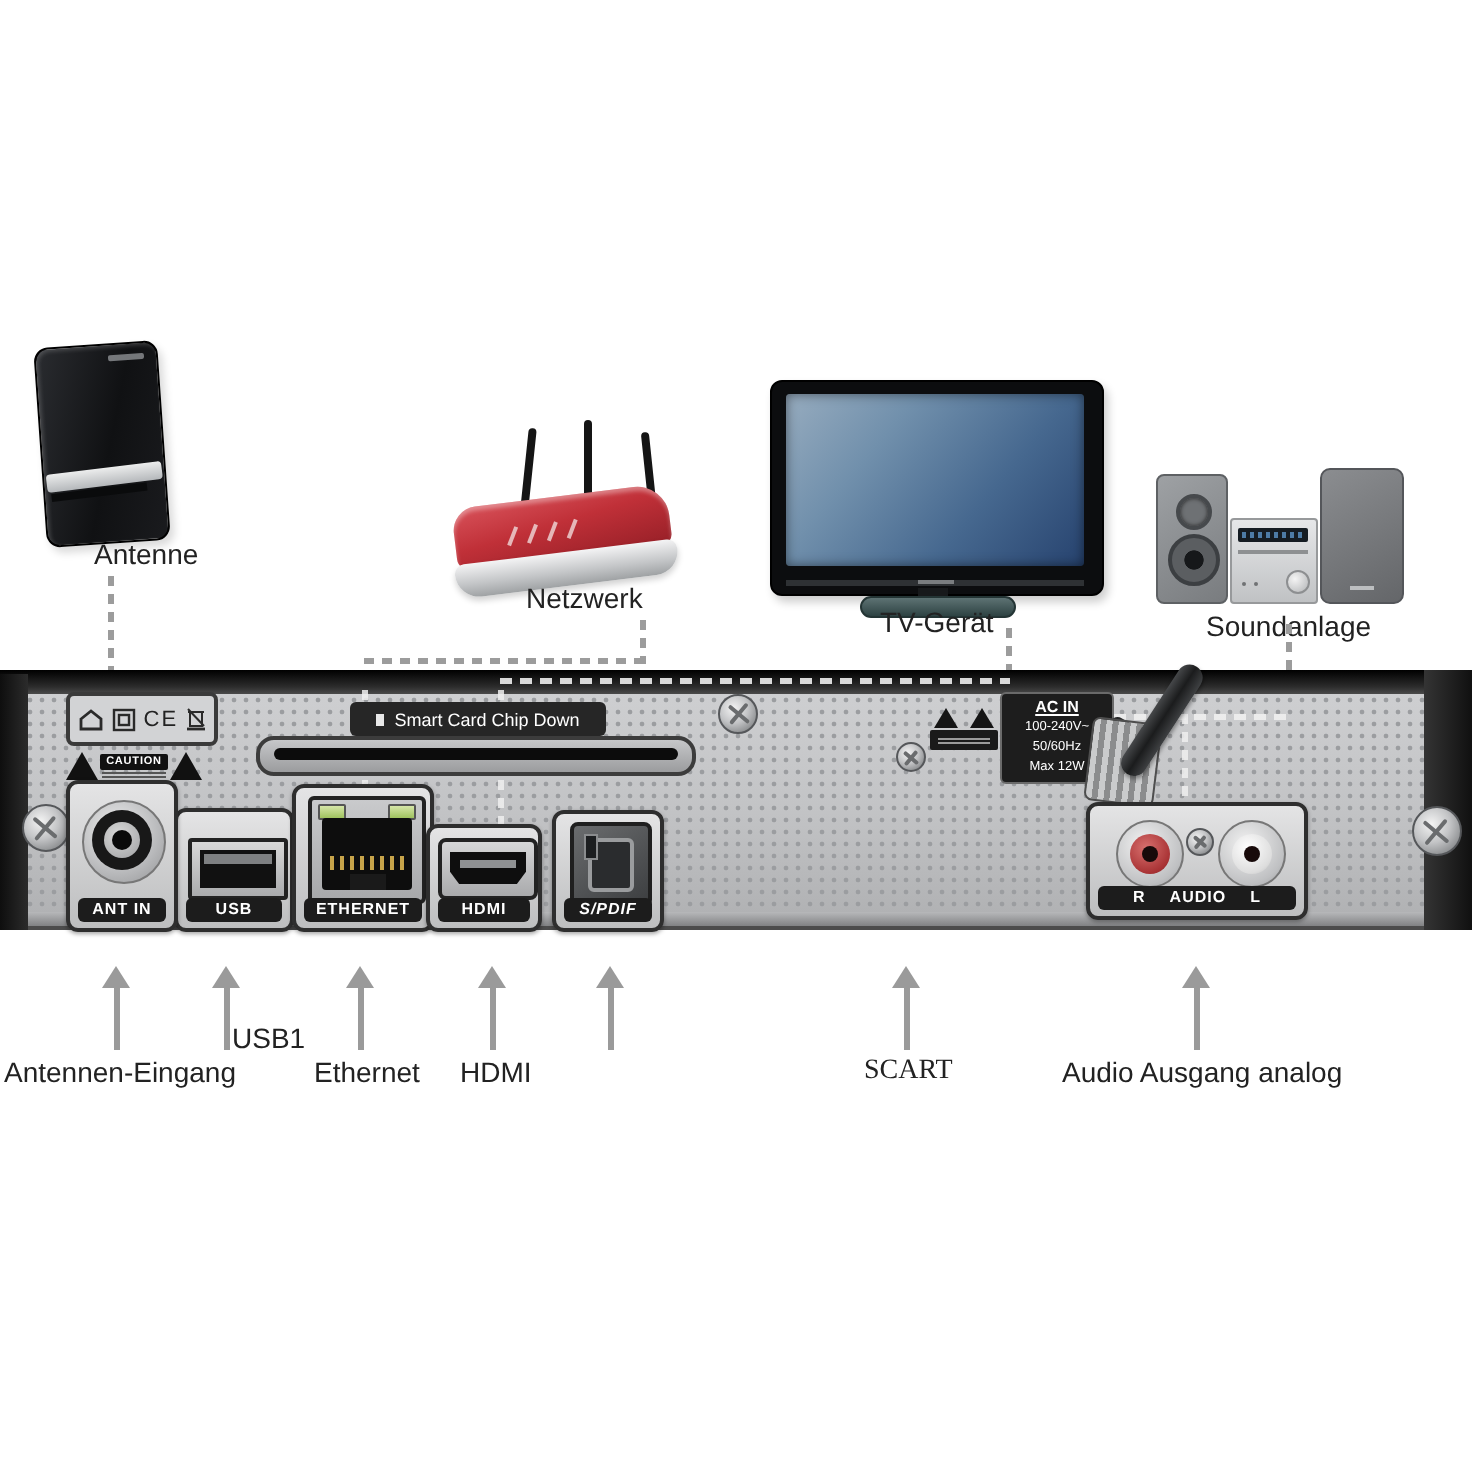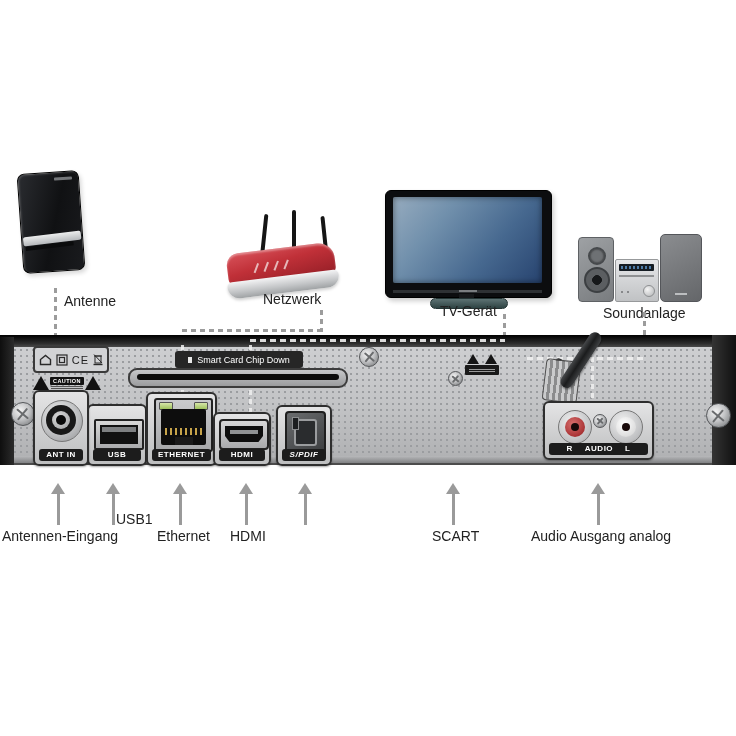--- a/index.html
+++ b/index.html
@@ -207,21 +207,21 @@
 <body>
 
 <div id="stage">
 
   <div class="abs antenna-wrap">
     <div class="antenna-body"></div>
     <div class="antenna-logo"></div>
     <div class="antenna-band"></div>
     <div class="antenna-band2"></div>
   </div>
-  <div class="lbl" style="left:64px;top:269px;margin-top:24px;">Antenne</div>
+  <div class="lbl" style="left:47px;top:269px;">Antenne</div>
 
   <div class="abs router-wrap">
     <div class="router-ant" style="left:34px;top:4px;height:46px;transform:rotate(6deg);"></div>
     <div class="router-ant" style="left:64px;top:0px;height:52px;"></div>
     <div class="router-ant" style="left:95px;top:6px;height:50px;transform:rotate(-6deg);"></div>
     <div class="router-body">
       <div class="router-top">
         <div class="router-vent" style="left:28px;"></div>
         <div class="router-vent" style="left:38px;"></div>
         <div class="router-vent" style="left:48px;"></div>
@@ -356,20 +356,26 @@
 
     <div class="module" style="left:276px;top:70px;width:52px;height:57px;font-style:italic;">
       <div class="spdif-port">
         <div class="spdif-inner"></div>
         <div class="spdif-inner2"></div>
       </div>
       <div class="port-label">S/PDIF</div>
     </div>
 
 
+    <div class="ac-label">
+      <div class="t1">AC IN</div>
+      <div>100-240V~</div>
+      <div>50/60Hz</div>
+      <div>Max 12W</div>
+    </div>
 
     <div class="warn-sm">
       <div class="warn-sm-tris">
         <div class="tri-sm"></div>
         <div class="tri-sm"></div>
       </div>
       <div class="warn-sm-box">
           <div class="warn-sm-line"></div>
           <div class="warn-sm-line"></div>
         </div>
@@ -427,16 +433,16 @@
     </div>
   <div class="ann-arrow" style="left:588px;top:483px;">
       <div class="ann-head"></div>
       <div class="ann-stem"></div>
     </div>
 
   <div class="lbl" style="left:2px;top:528px;">Antennen-Eingang</div>
   <div class="lbl" style="left:116px;top:511px;">USB1</div>
   <div class="lbl" style="left:157px;top:528px;">Ethernet</div>
   <div class="lbl" style="left:230px;top:528px;">HDMI</div>
-  <div class="lbl" style="left:432px;top:528px;">SCART</div>
+  <div class="lbl" style="left:432px;top:528px;font-family:Liberation Serif, serif;">SCART</div>
   <div class="lbl" style="left:531px;top:528px;">Audio Ausgang analog</div>
 
 </div>
 
 </body></html>

